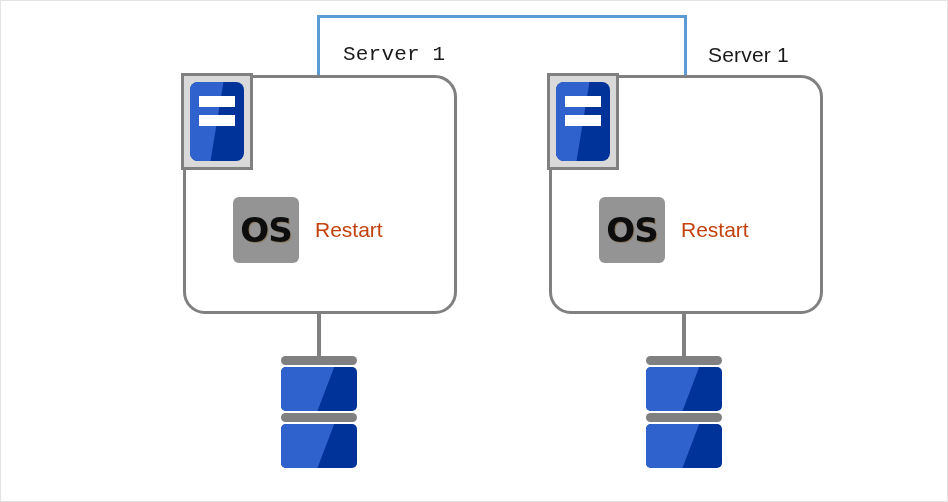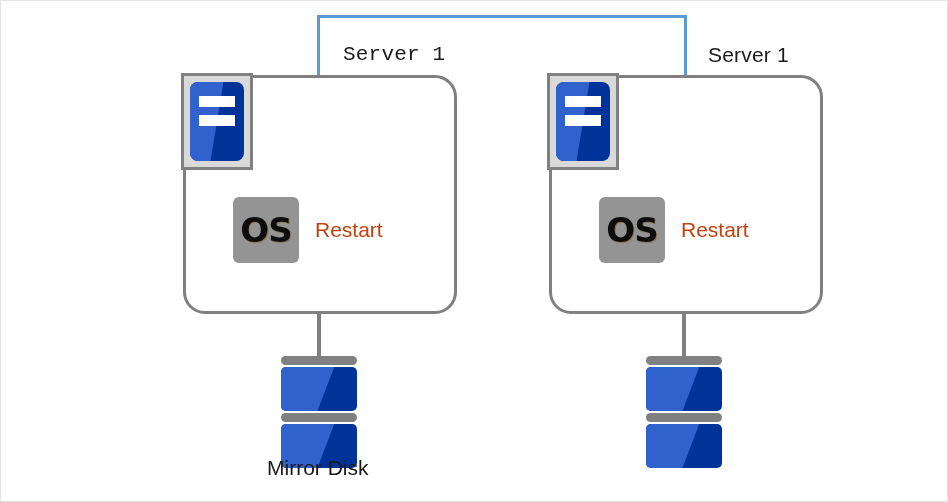--- a/index.html
+++ b/index.html
@@ -192,21 +192,20 @@
 
   <div class="disk-link" id="disk-link-1"></div>
 
   <div class="disk" id="disk-1">
     <div class="disk-bar"></div>
     <div class="disk-platter"></div>
     <div class="disk-bar"></div>
     <div class="disk-platter"></div>
   </div>
 
-  <div class="disk-label" id="label-mirror-disk">Mirror Disk</div>
 
   <div class="server-label" id="label-server-2">Server 1</div>
 
   <div class="server-box" id="server-box-2"></div>
 
   <div class="machine-icon" id="machine-icon-2">
     <div class="machine-body">
       <div class="machine-slot s1"></div>
       <div class="machine-slot s2"></div>
     </div>

